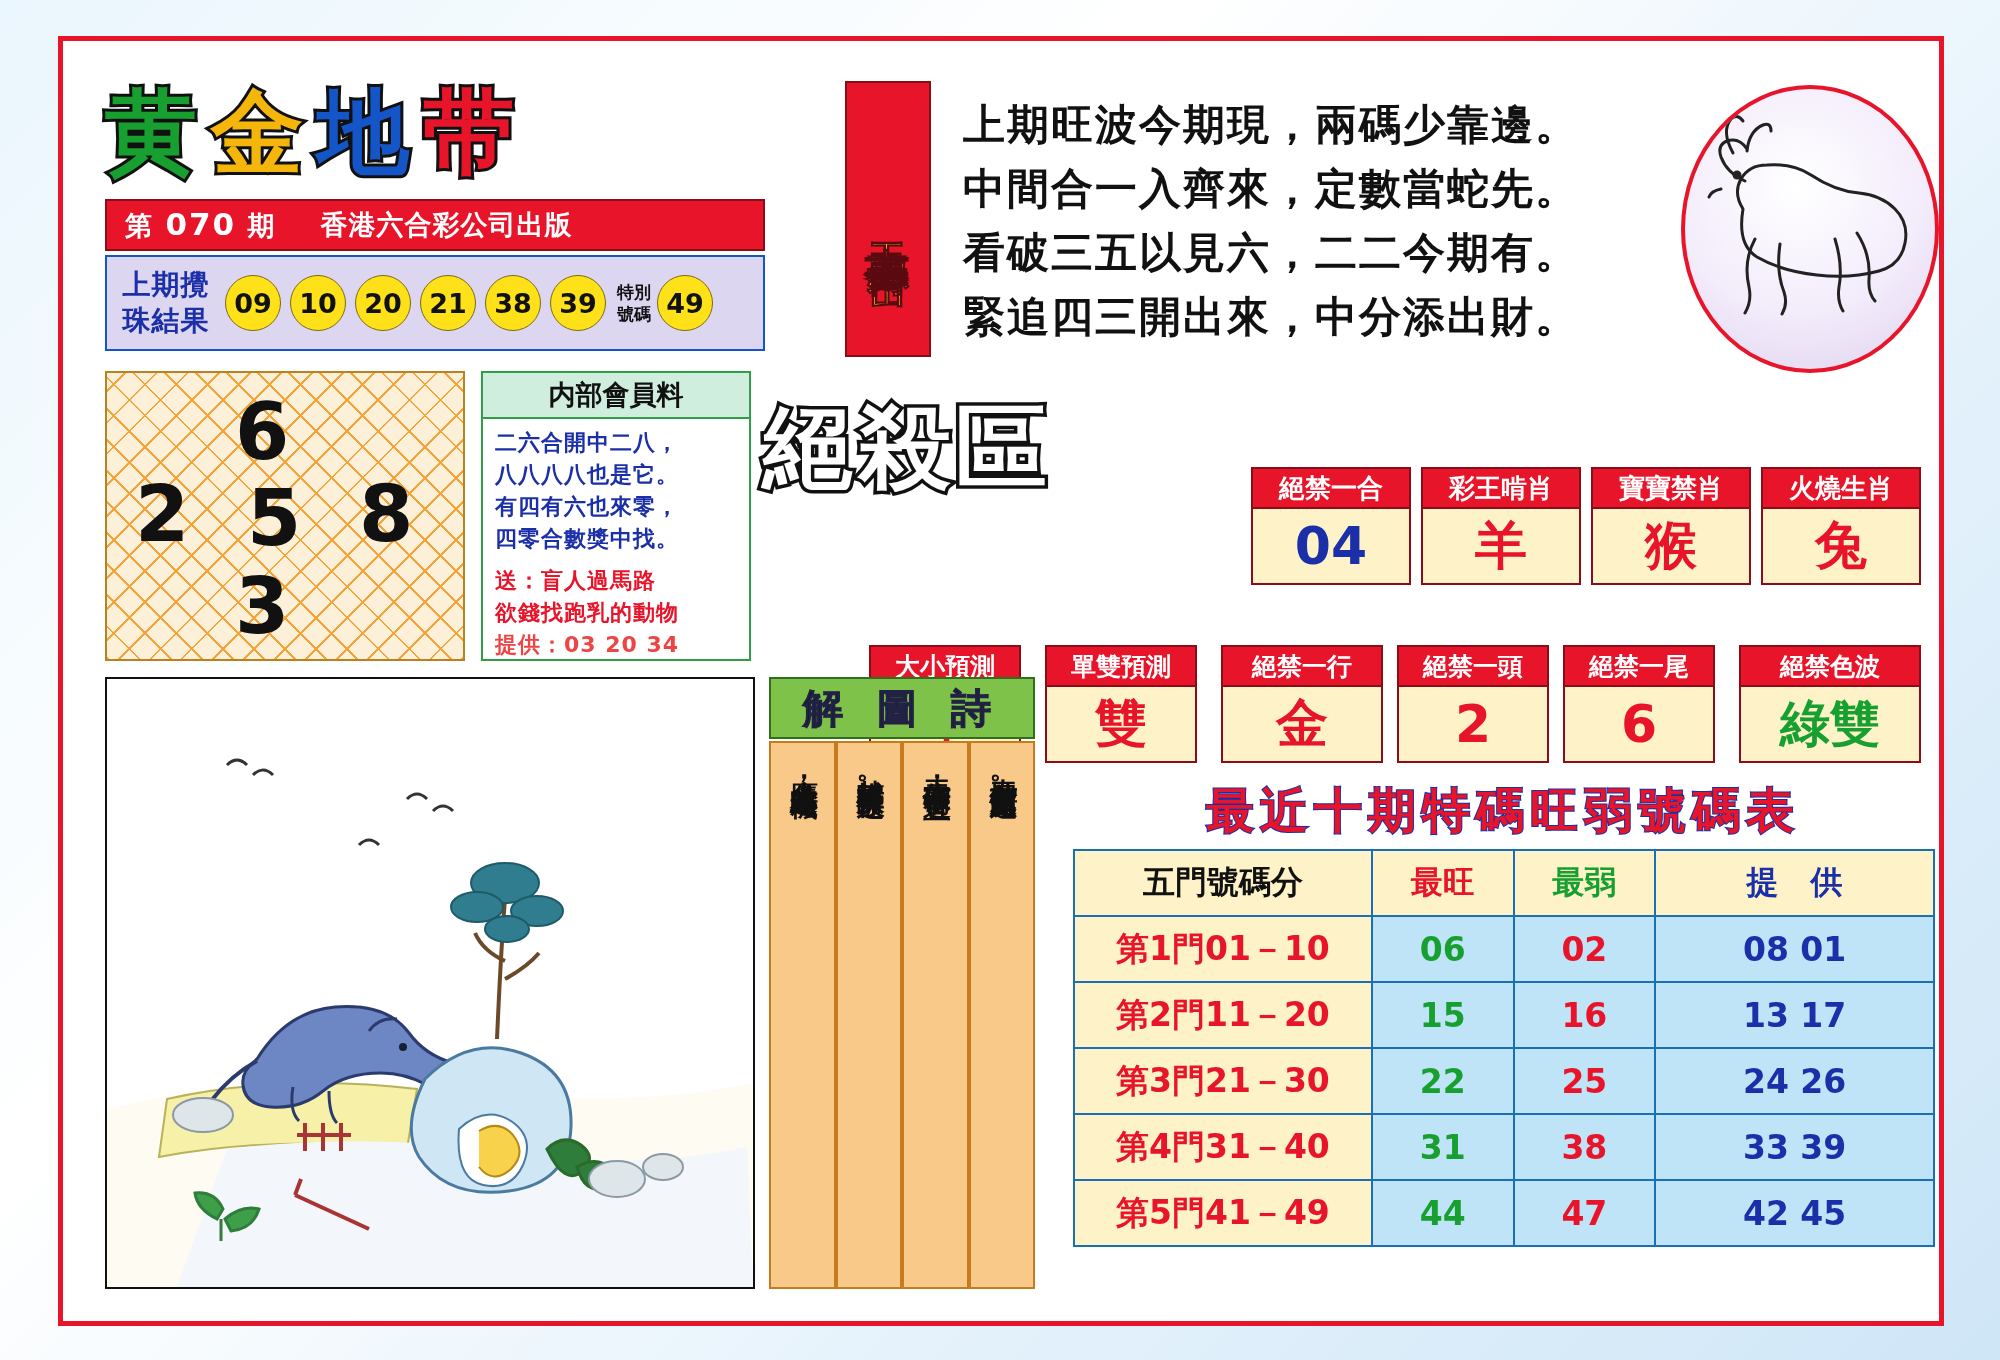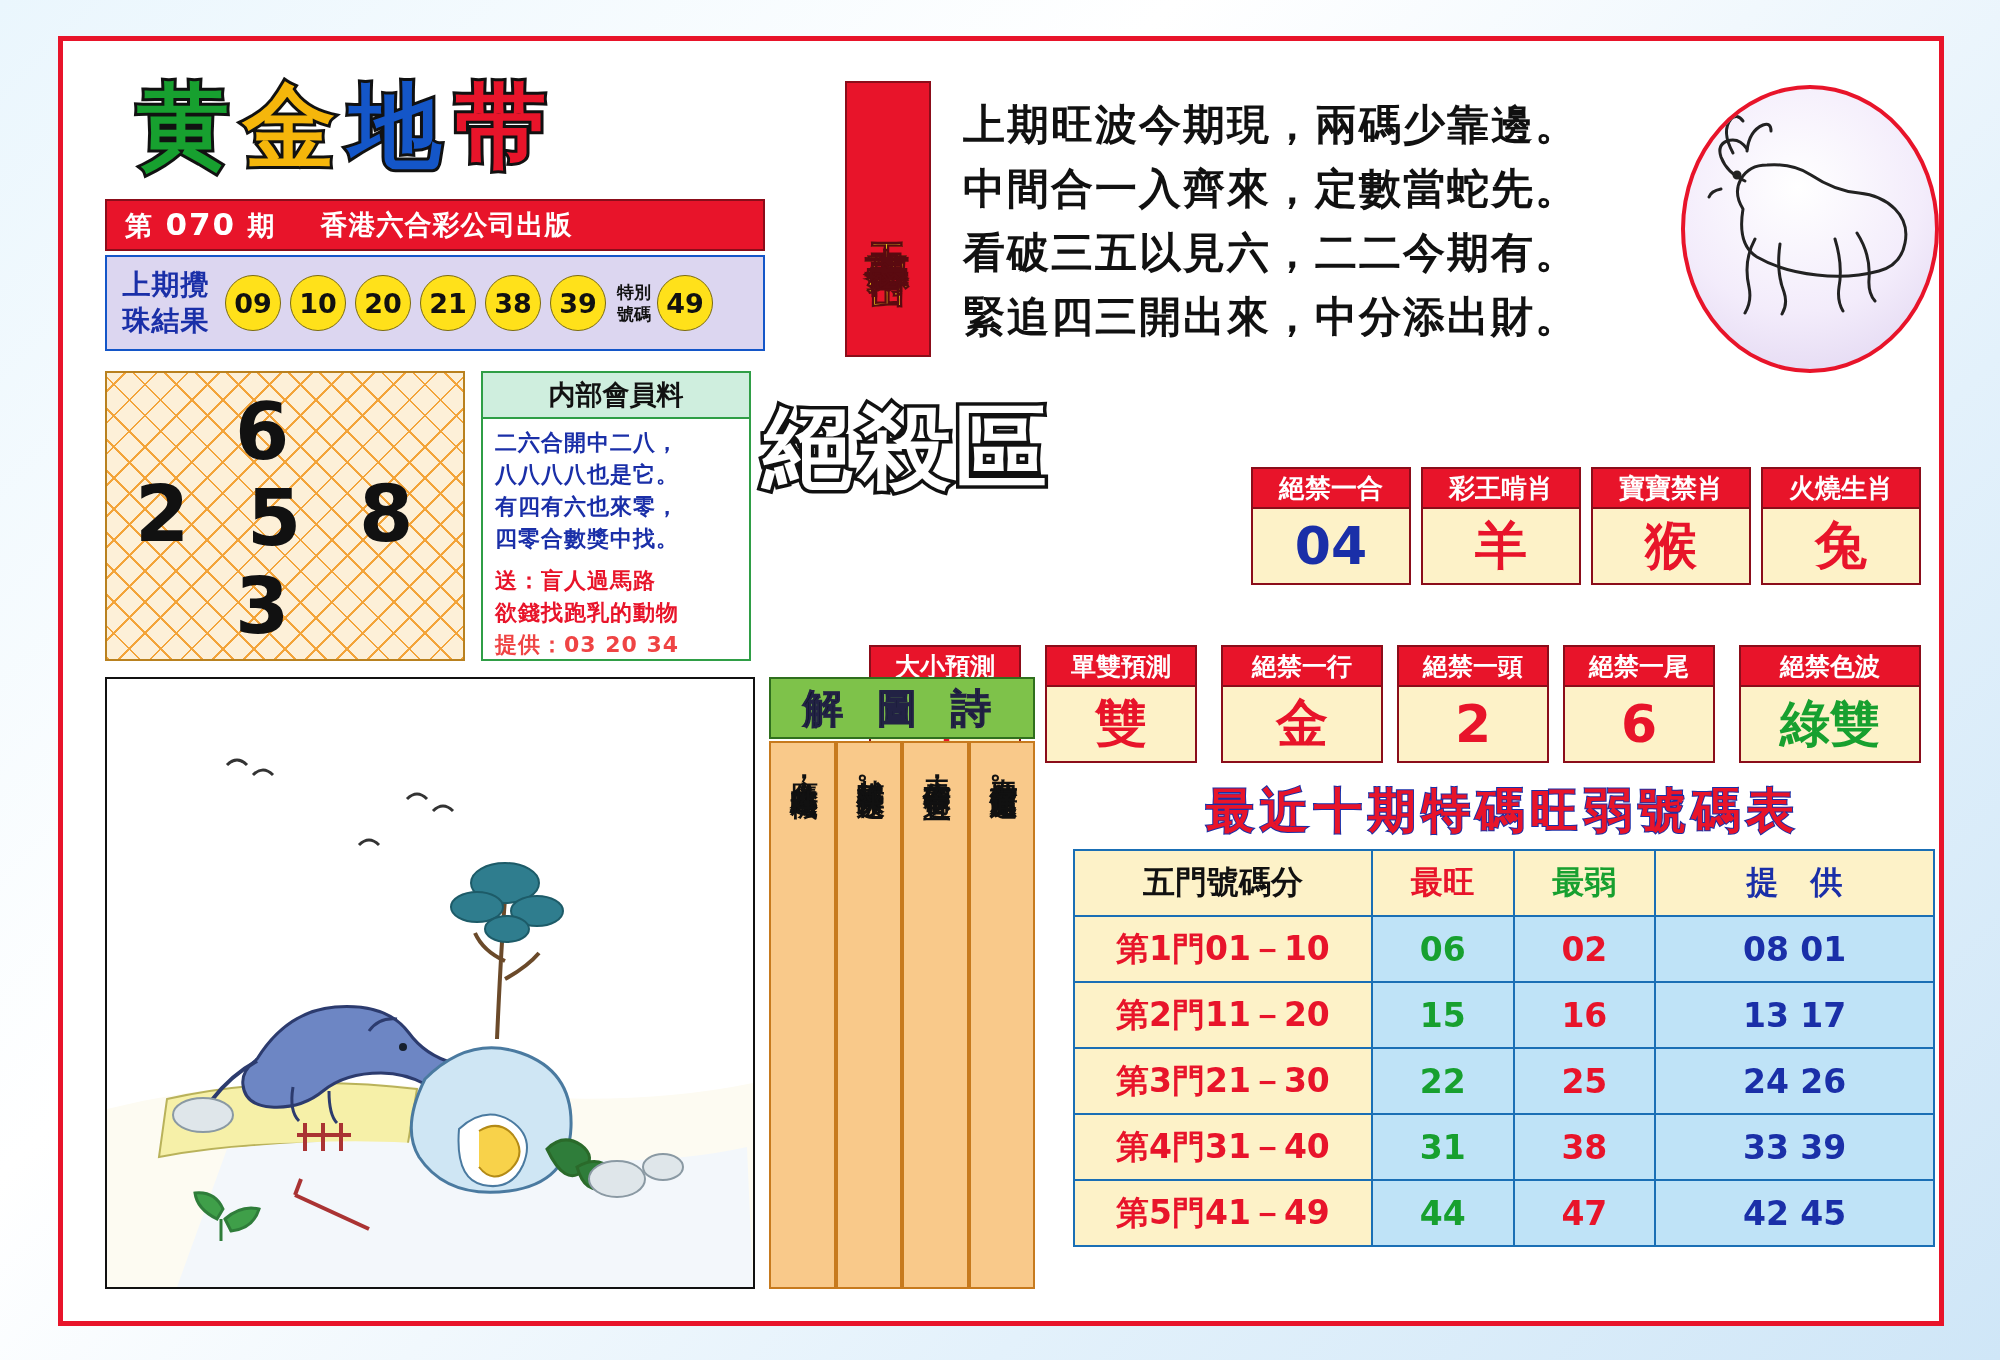--- a/index.html
+++ b/index.html
@@ -9,21 +9,21 @@
     font-family:"DejaVu Sans","Liberation Sans",sans-serif;
     overflow:hidden;
   }
   .page{
     position:absolute;left:58px;top:36px;width:1886px;height:1290px;
     background:#ffffff;border:5px solid #e8142a;box-sizing:border-box;
   }
 
   
   .logo{
-    position:absolute;left:42px;top:32px;width:660px;height:112px;margin-left:32px;
+    position:absolute;left:42px;top:38px;width:660px;height:112px;
   }
   .logo span{
     font-family:"DejaVu Sans","Liberation Sans",sans-serif;
     font-weight:bold;font-size:92px;line-height:108px;
     -webkit-text-stroke:6px #111;
     paint-order:stroke fill;
     display:inline-block;margin-right:14px;
   }
   .logo .c1{color:#17a02f;}
   .logo .c2{color:#f5b60b;}

